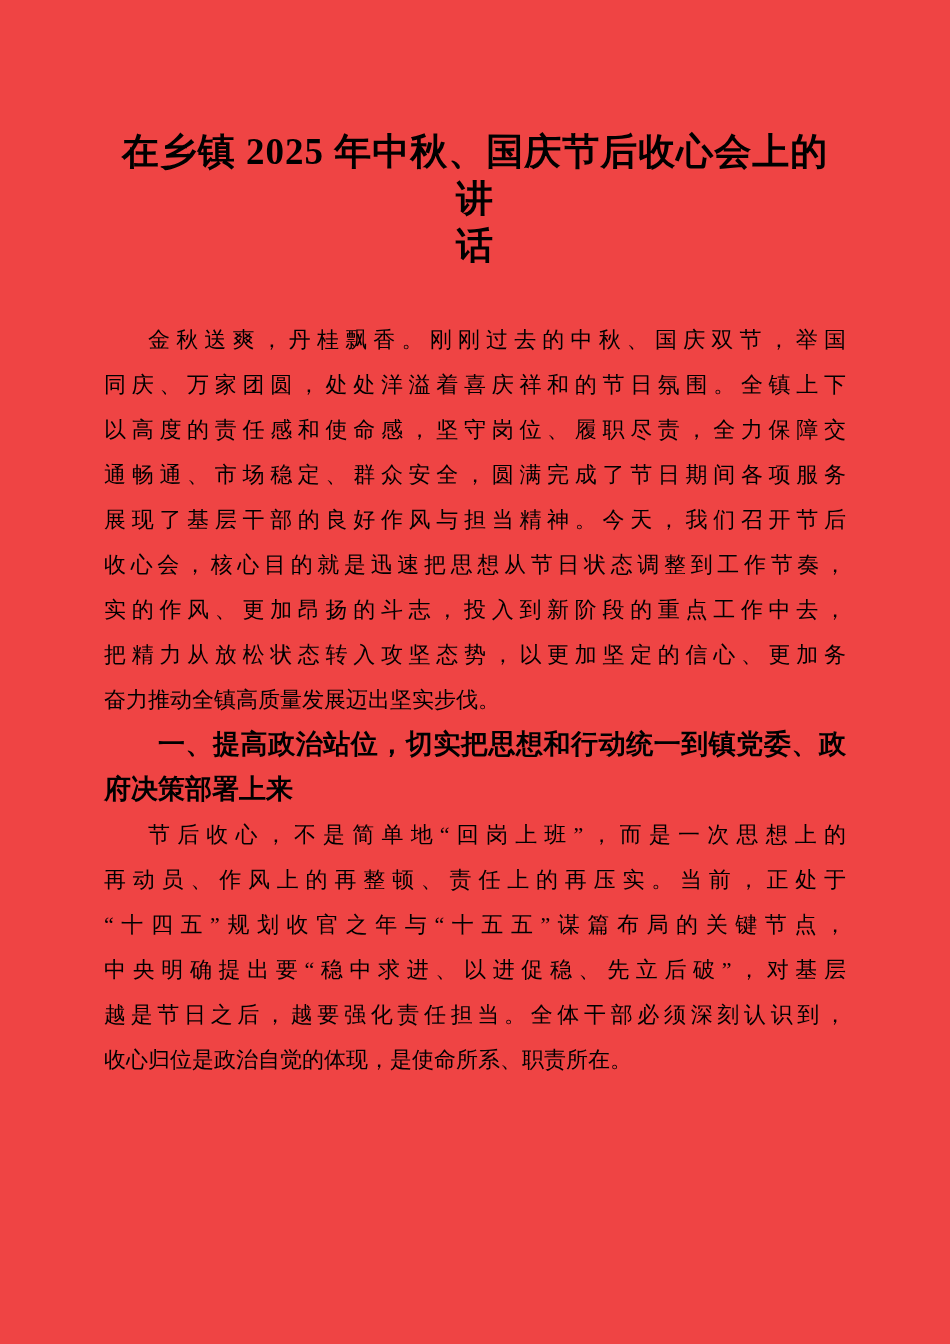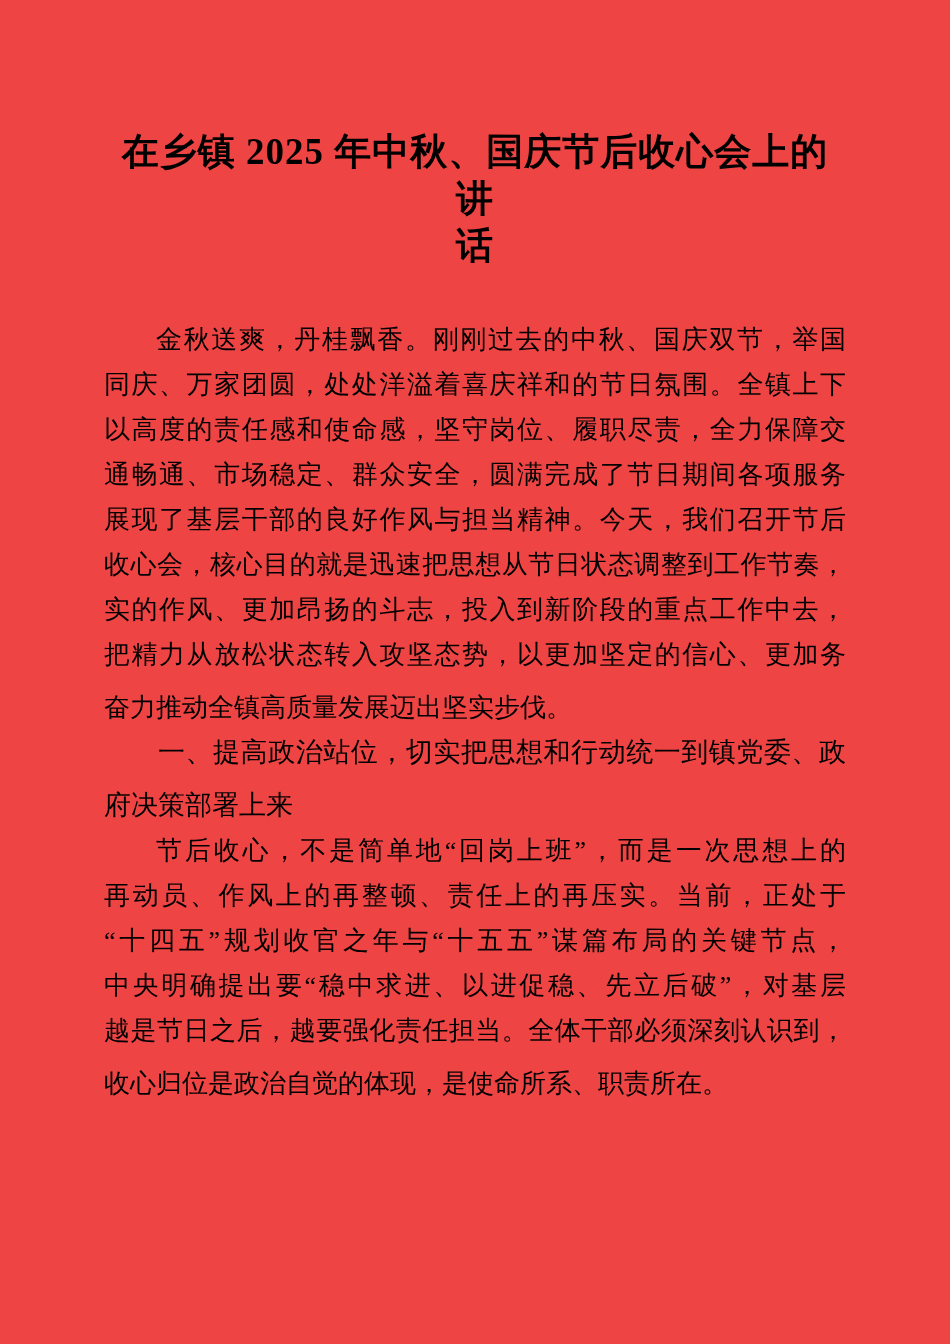--- a/index.html
+++ b/index.html
@@ -25,37 +25,36 @@
     font-size: 37px;
     line-height: 47px;
     text-align: center;
     letter-spacing: 1px;
   }
   .block {
     margin: 0;
   }
   .line {
     font-family: "Liberation Serif", serif;
-    font-size: 26px;
+    font-size: 22px;
     line-height: 45px;
     white-space: nowrap;
     text-align: justify;
     text-align-last: justify;
     overflow: visible;
   }
   .line.first {
     text-indent: 2em;
   }
   .line.last {
     text-align-last: left;
-    margin-top: 8px;
   }
   .heading .line {
     font-family: "Liberation Sans", sans-serif;
-    font-weight: 400;
+    font-weight: 700;
     font-size: 27px;
   }
 </style>
 </head>
 <body>
 
 <div class="page">
   <div class="content">
     <h1 class="title">
         <div class="title-line">在乡镇 2025 年中秋、国庆节后收心会上的讲</div>

